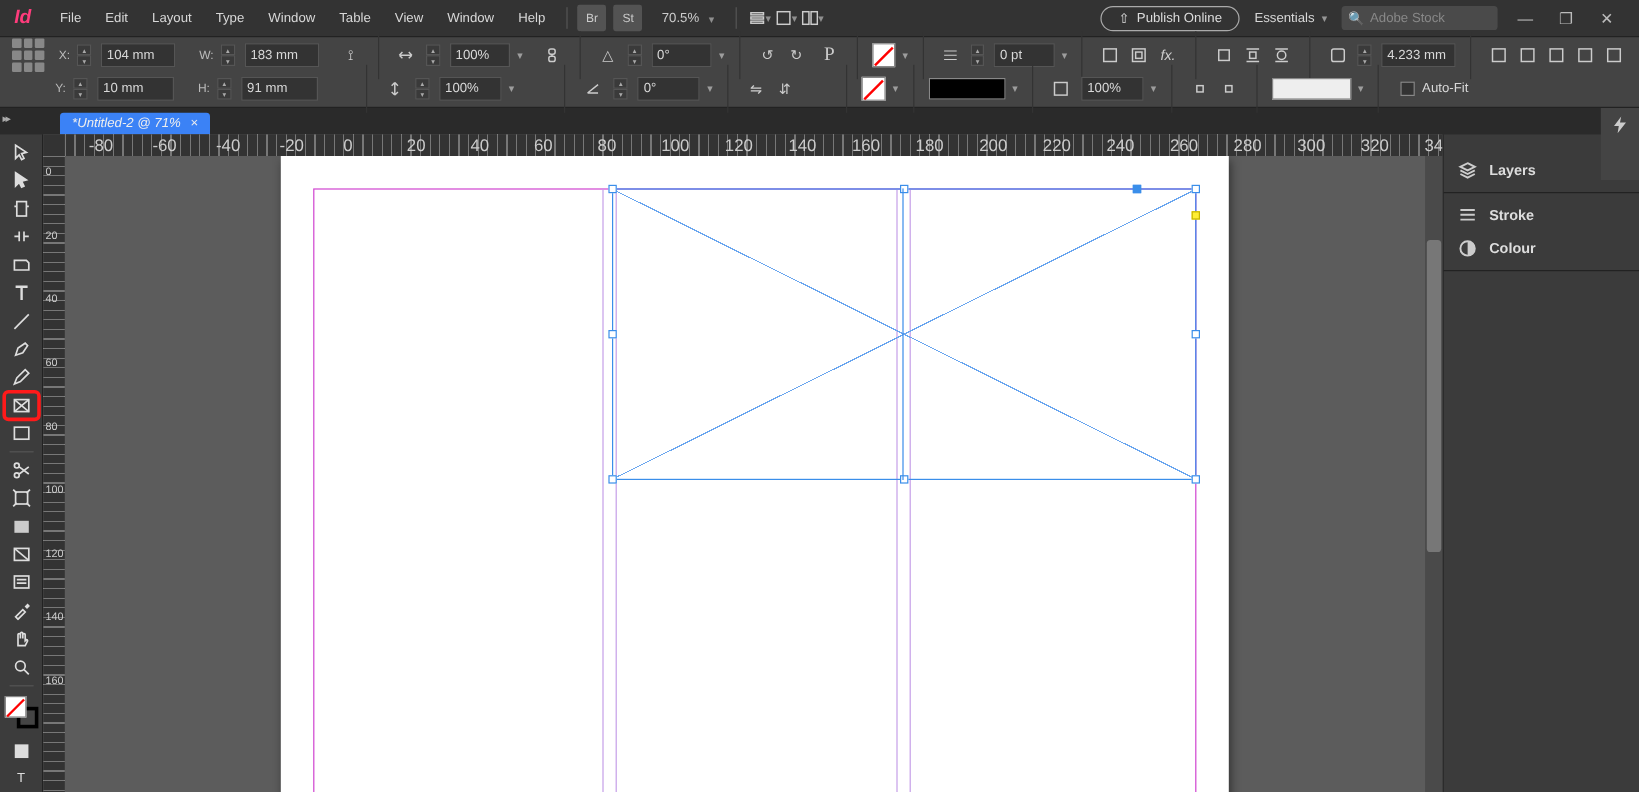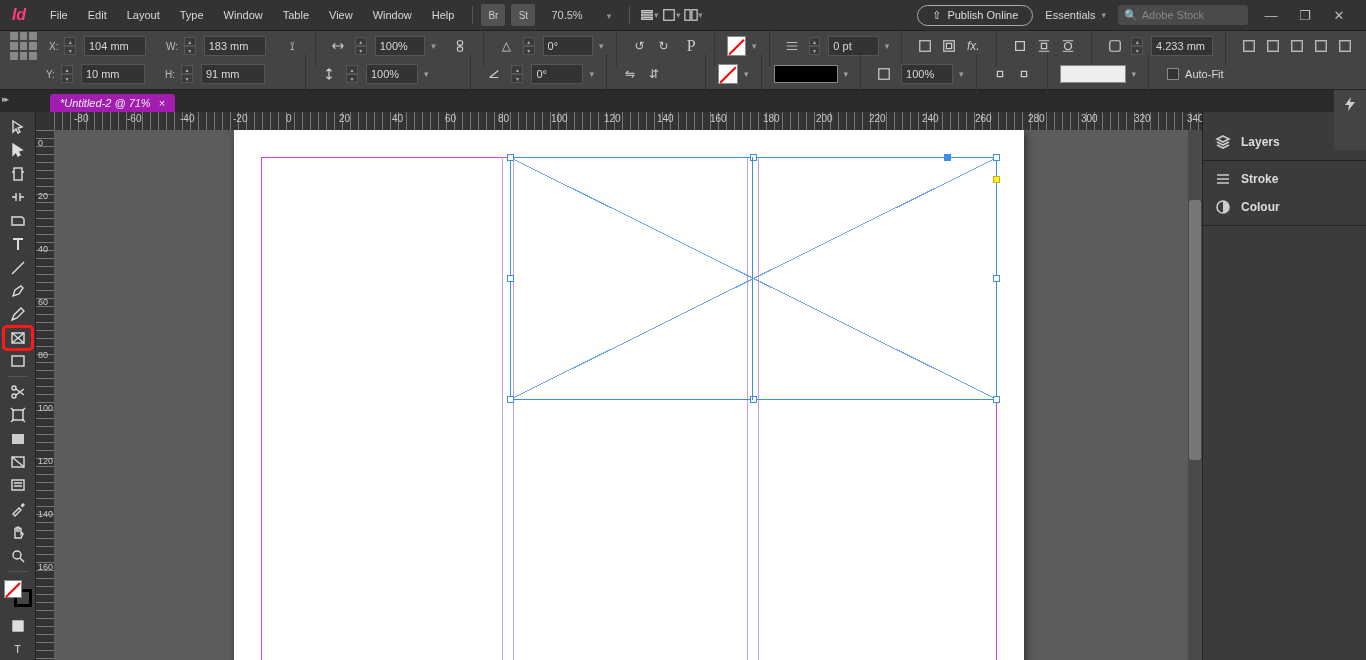--- a/index.html
+++ b/index.html
@@ -4,21 +4,21 @@
 <style>
 * { margin: 0; padding: 0; box-sizing: border-box; font-family: "Segoe UI", Tahoma, sans-serif; }
 body { background: #2a2a2a; width: 1366px; height: 660px; overflow: hidden; color: #d8d8d8; font-size: 11px; user-select: none; }
 
 
 .menubar { height: 30px; background: #333333; display: flex; align-items: center; padding: 0 6px; gap: 0; }
 .id-logo { width: 26px; height: 26px; display:flex; align-items:center; justify-content:center; color:#ff3c7c; font-weight:700; font-size:16px; font-style:italic; margin-right:8px;}
 .menu-item { padding: 4px 10px; color:#d8d8d8; cursor:pointer; }
 .menubar .sep { width: 1px; height: 18px; background:#555; margin:0 8px;}
 .sq-btn { width:24px; height:22px; background:#535353; display:flex; align-items:center; justify-content:center; margin-right:6px; font-size:10px; color:#ccc; border-radius:2px; cursor:pointer;}
-.zoom-dd { display:flex; align-items:flex-end; gap:24px; padding:0 10px; color:#ccc; cursor:pointer;}
+.zoom-dd { display:flex; align-items:flex-end; gap:8px; padding:0 10px; color:#ccc; cursor:pointer;}
 .chev { opacity:.6; font-size:9px;}
 .right-cluster { margin-left:auto; display:flex; align-items:center; gap:12px; padding-right:10px;}
 .publish-btn { border:1px solid #aaa; border-radius:12px; padding:3px 14px; display:flex; align-items:center; gap:6px; cursor:pointer; color:#ddd;}
 .workspace-dd { display:flex; align-items:center; gap:6px; cursor:pointer;}
 .search-box { background:#4a4a4a; border-radius:3px; width:130px; height:20px; display:flex; align-items:center; padding:0 6px; gap:4px; color:#888; cursor:text;}
 .win-btn { width:22px; height:20px; display:flex; align-items:center; justify-content:center; color:#bbb; cursor:pointer; font-size:13px;}
 
 
 .controlbar { height: 60px; background:#444444; display:flex; flex-direction:column; justify-content:center; padding:0 10px; border-top:1px solid #222; border-bottom:1px solid #222;}
 .ctrl-row { height:28px; display:flex; align-items:center; gap:6px;}
@@ -34,40 +34,40 @@
 .mini-icon svg{ width:14px;height:14px; stroke:#ccc; fill:none; stroke-width:1.4;}
 .swatch-none{ width:20px;height:20px; background:#fff; position:relative; border:1px solid #888;}
 .swatch-none::after{content:""; position:absolute; left:-2px; right:-2px; top:50%; border-top:2px solid red; transform:rotate(-45deg);}
 .black-bar{ width:64px; height:18px; background:#000; border:1px solid #888;}
 .autofit { display:flex; align-items:center; gap:6px; margin-left:6px;}
 .checkbox{ width:12px;height:12px; border:1px solid #888; background:#333;}
 
 
 .tabstrip{ height:22px; background:#2a2a2a; display:flex; align-items:end; padding-left:50px;}
 .expand-handle{ position:absolute; left:2px; top:94px; color:#aaa; font-size:9px; letter-spacing:-2px;}
-.doctab{ background:#a21caf; padding:3px 10px; display:flex; align-items:center; gap:8px; border-top-left-radius:3px; border-top-right-radius:3px; color:#eee; font-style:italic; cursor:pointer;}
+.doctab{ background:#3b82f6; padding:3px 10px; display:flex; align-items:center; gap:8px; border-top-left-radius:3px; border-top-right-radius:3px; color:#eee; font-style:italic; cursor:pointer;}
 .doctab .close{ font-style:normal; cursor:pointer;}
 
 
 .workspace{ display:flex; height: calc(660px - 30px - 60px - 22px);}
 .toolbox{ width:36px; background:#3c3c3c; display:flex; flex-direction:column; align-items:center; padding-top:4px; gap:2px; border-right:1px solid #222;}
 .tool{ width:28px; height:22px; display:flex; align-items:center; justify-content:center; cursor:pointer; position:relative;}
 .tool svg{ width:16px;height:16px; stroke:#ddd; fill:none; stroke-width:1.4;}
 .tool.highlight{ outline:3px solid #ff1a1a; outline-offset:-1px; border-radius:3px;}
 .tool.filled svg{ fill:#ccc; stroke:none;}
 .tool-divider{ width:20px; height:1px; background:#555; margin:2px 0;}
 .fillstroke{ width:28px;height:28px; position:relative; margin-top:4px;}
 .fillstroke .fill{ position:absolute; width:18px;height:18px; left:0;top:0; background:#fff; border:1px solid #888;}
 .fillstroke .fill::after{content:"";position:absolute;left:-2px;right:-2px;top:50%;border-top:2px solid red;transform:rotate(-45deg);}
 .fillstroke .stroke{ position:absolute; width:18px;height:18px; right:0;bottom:0; background:#444; border:3px solid #000;}
 
 .ruler-row{ display:flex; height:18px;}
 .ruler-corner{ width:18px; background:#333;}
 .ruler-h{ flex:1; background:#333; background-image:repeating-linear-gradient(to right, #777 0 1px, transparent 1px 8px), repeating-linear-gradient(to right, #bbb 0 1px, transparent 1px 40px); position:relative; overflow:hidden;}
-.ruler-h .num{position:absolute; top:1px; font-size:10px; color:#ccc;}
+.ruler-h .num{position:absolute; top:1px; font-size:14px; color:#ccc;}
 .canvas-col{ flex:1; display:flex; flex-direction:column; background:#5c5c5c; position:relative;}
 .canvas-row{ flex:1; display:flex; overflow:hidden;}
 .ruler-v{ width:18px; background:#333; background-image:repeating-linear-gradient(to bottom,#777 0 1px, transparent 1px 8px), repeating-linear-gradient(to bottom,#bbb 0 1px, transparent 1px 40px); position:relative;}
 .ruler-v .num{position:absolute; left:2px; font-size:9px; color:#ccc;}
 .viewport{ flex:1; position:relative; overflow:hidden;}
 .page{ position:absolute; background:#fff; box-shadow:2px 3px 8px rgba(0,0,0,.5);}
 .margin-box{ position:absolute; border:1px solid #d043d0;}
 .col-guide{ position:absolute; top:0; bottom:0; border-left:1px solid #c59fe8;}
 .sel-frame{ position:absolute; border:1px solid #3a8eea;}
 .sel-frame .diag{ position:absolute; left:0;right:0;top:0;bottom:0;}

